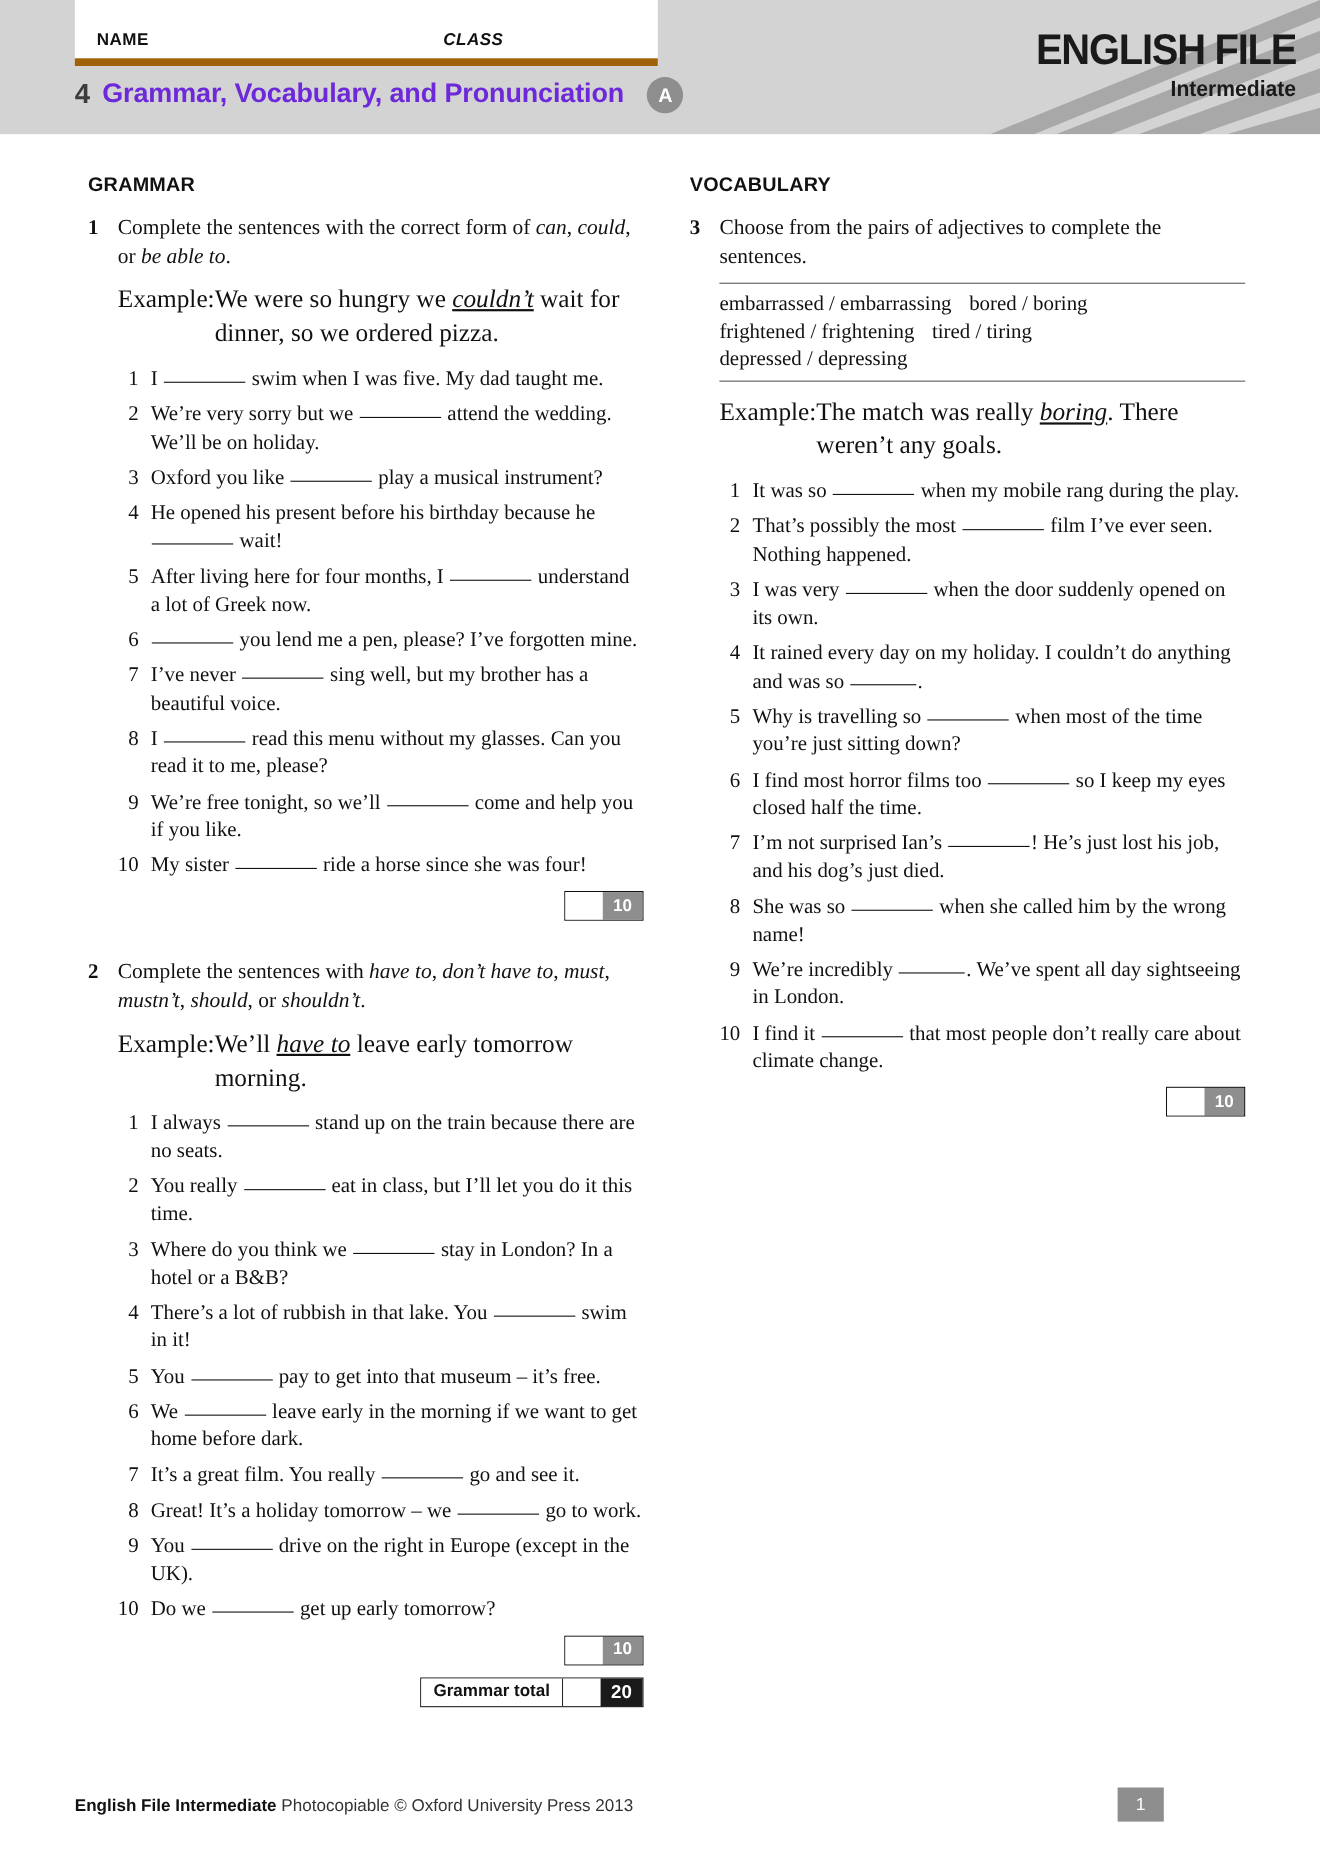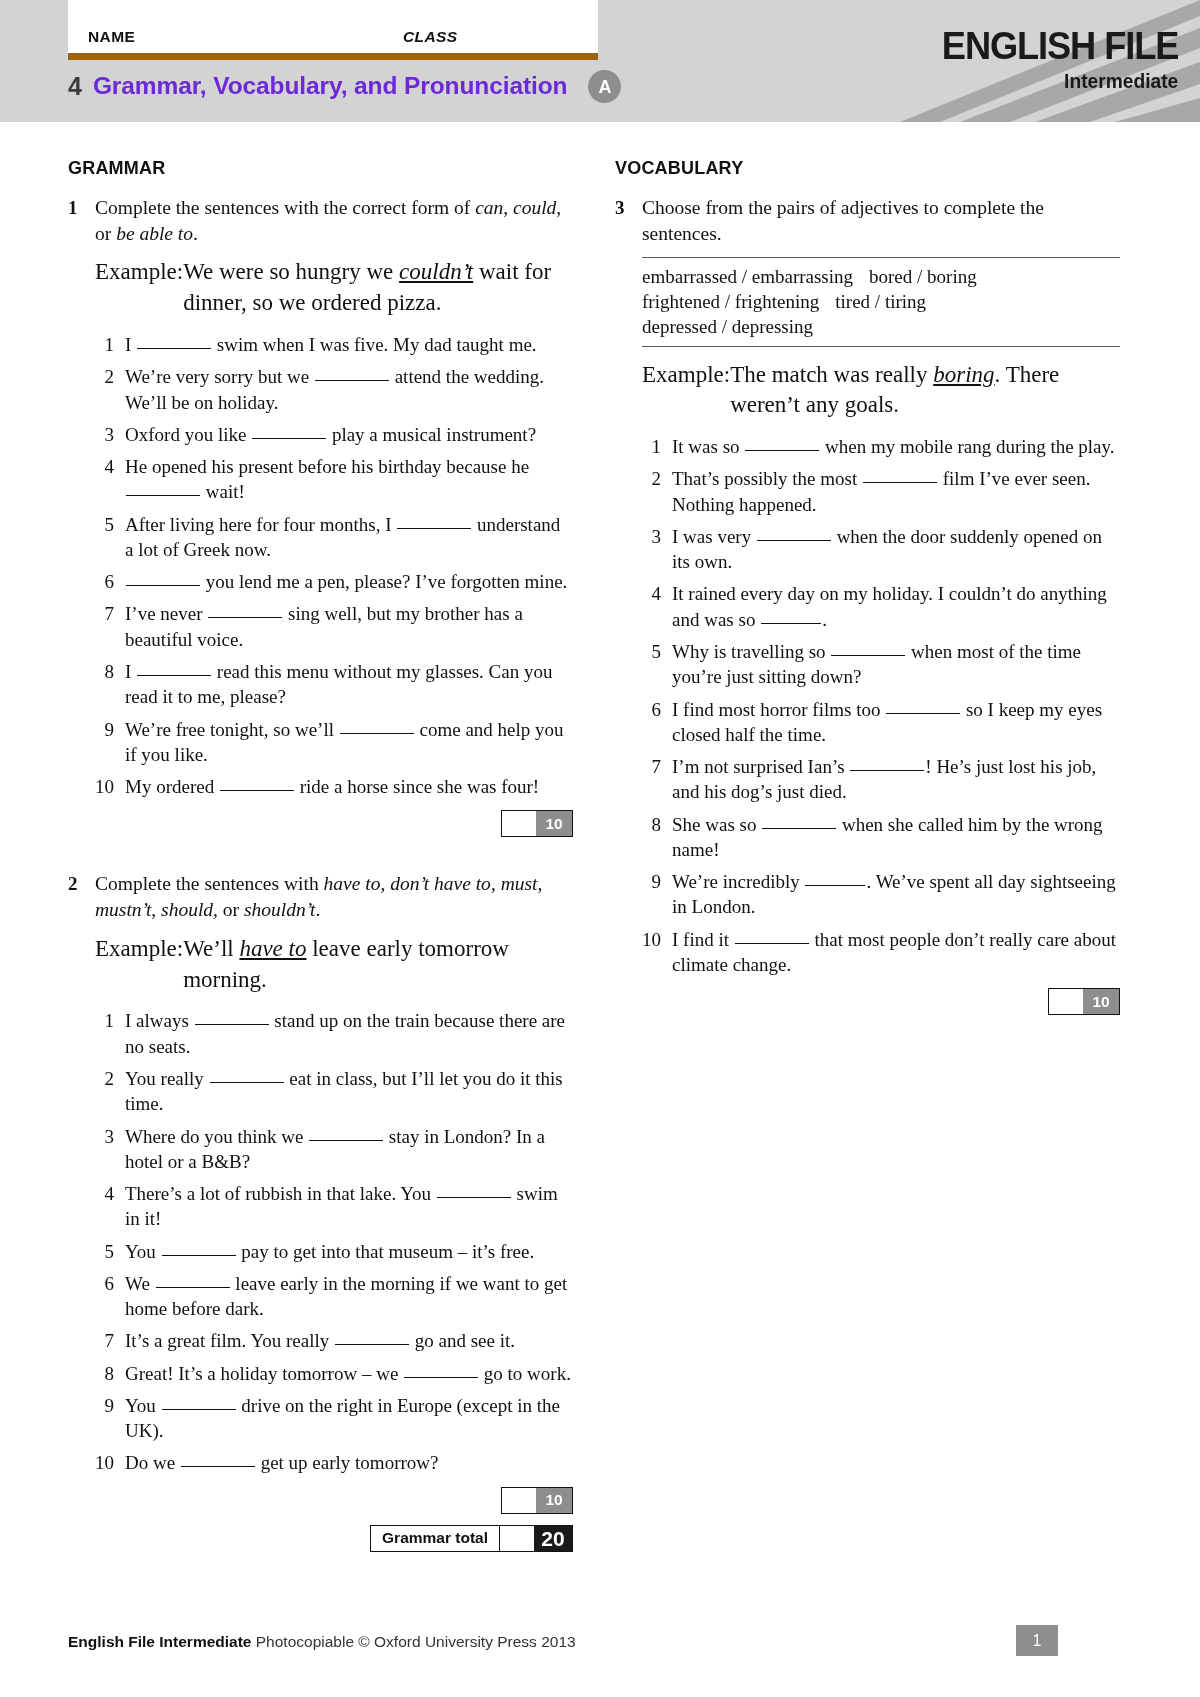--- a/index.html
+++ b/index.html
@@ -78,21 +78,21 @@
     margin-top: 6px; line-height: 1;
     transform: scaleX(0.96); transform-origin: right center;
   }
 
   
   .content {
     position: relative;
     padding: 0 68px;
     padding-top: 36px;
   }
-  .cols { display: flex; gap: 16px; }
+  .cols { display: flex; gap: 16px; justify-content: flex-end; }
   .col { width: 505px; }
   .col.right { margin-left: 0px; padding-left: 0px; }
   .spacer { width: 10px; }
 
   .section-head {
     font-family: "Liberation Sans", sans-serif;
     font-weight: 700;
     font-size: 18px;
     letter-spacing: 0.2px;
     color: #111;
@@ -182,21 +182,21 @@
   }
   .score.total .cell-label {
     background: #ffffff; color: #111;
     display: flex; align-items: center;
     padding: 0 11px;
     border-right: 1.6px solid #111;
   }
   .score.total .cell-blank { width: 34px; }
   .score.total .cell-mark {
     background: #1a1a1a; color: #ffffff;
-    width: 38px; font-size: 21px;
+    width: 38px; font-size: 17px;
   }
 
   
   .footer {
     position: absolute;
     left: 0; bottom: 0;
     width: 1080px;
     height: 72px;
   }
   .footer-text {
@@ -296,21 +296,21 @@
             <li>
               <span class="n">8</span>
               <span class="t"><span>I </span><span class="blank"></span><span> read this menu without my glasses. Can you read it to me, please?</span></span>
             </li>
             <li>
               <span class="n">9</span>
               <span class="t"><span>We’re free tonight, so we’ll </span><span class="blank"></span><span> come and help you if you like.</span></span>
             </li>
             <li>
               <span class="n">10</span>
-              <span class="t"><span>My ordered </span><span class="blank"></span><span> ride a horse since she was four!</span></span>
+              <span class="t"><span>My sister </span><span class="blank"></span><span> ride a horse since she was four!</span></span>
             </li>
           </ol>
         <div class="score-row">
           <div class="score">
             <div class="cell-blank"></div>
             <div class="cell-mark">10</div>
           </div>
         </div>
       </div>
 

